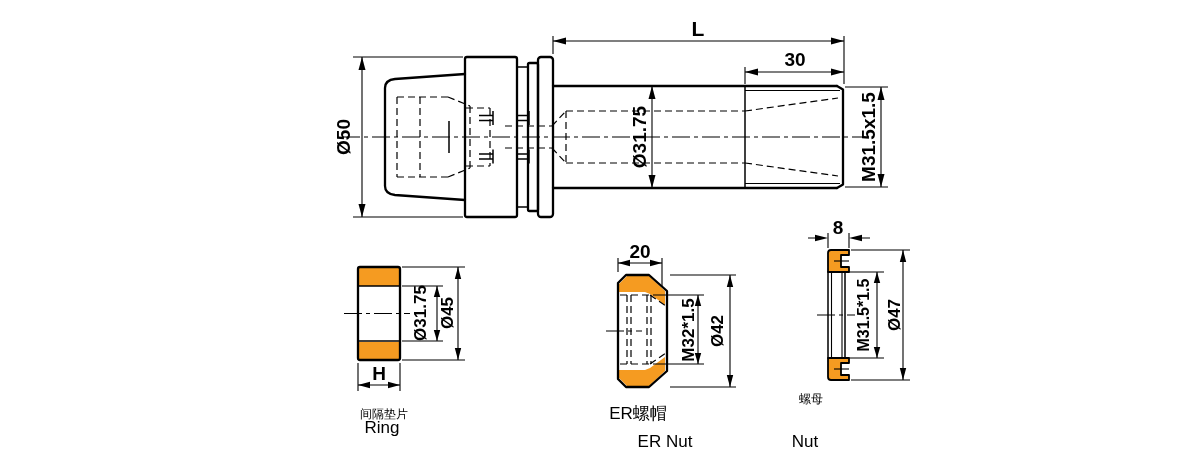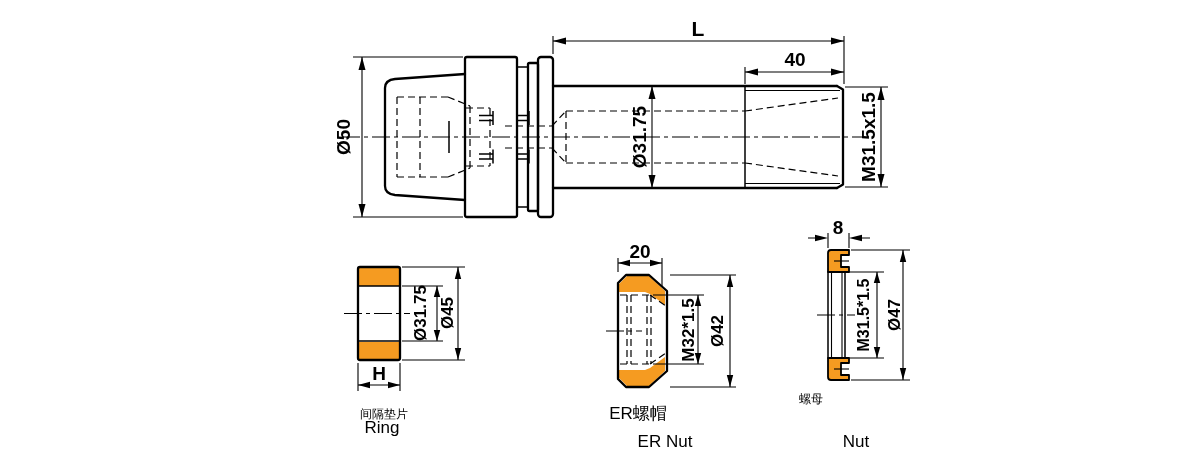--- a/index.html
+++ b/index.html
@@ -147,36 +147,36 @@
     <polygon class="ar" points="877,272 873.8,283 880.2,283"></polygon>
     <polygon class="ar" points="877,358 873.8,347 880.2,347"></polygon>
 
     <path class="tl" d="M851,250 L910,250 M851,380 L910,380 M903,250 L903,380"></path>
     <polygon class="ar" points="903,250 899.8,262 906.2,262"></polygon>
     <polygon class="ar" points="903,380 899.8,368 906.2,368"></polygon>
   </g>
 </svg>
 
 <div class="t dim-l" style="left:698px;top:28px">L</div>
-<div class="t dim" style="left:795px;top:59px">40</div>
+<div class="t dim" style="left:795px;top:59px">30</div>
 <div class="t dim v" style="left:343px;top:137px">Ø50</div>
 <div class="t dim v" style="left:639px;top:137px">Ø31.75</div>
 <div class="t dim v" style="left:868px;top:137px">M31.5x1.5</div>
 
 <div class="t dim-sm v" style="left:420px;top:313px">Ø31.75</div>
 <div class="t dim-sm v" style="left:447px;top:313px">Ø45</div>
 <div class="t dim" style="left:379px;top:373px">H</div>
 <div class="t cap-cn" style="left:384px;top:414px">间隔垫片</div>
 <div class="t cap-en" style="left:382px;top:427px">Ring</div>
 
 <div class="t dim" style="left:640px;top:251px">20</div>
 <div class="t dim-sm v" style="left:688px;top:330px">M32*1.5</div>
 <div class="t dim-sm v" style="left:717px;top:331px">Ø42</div>
 <div class="t cap-en" style="left:638px;top:413px">ER螺帽</div>
 <div class="t cap-en" style="left:665px;top:441px">ER Nut</div>
 
 <div class="t dim" style="left:838px;top:227px">8</div>
 <div class="t dim-xs v" style="left:864px;top:315px">M31.5*1.5</div>
 <div class="t dim-sm v" style="left:894px;top:315px">Ø47</div>
 <div class="t cap-cn" style="left:811px;top:399px">螺母</div>
-<div class="t cap-en" style="left:856px;top:441px">Nut</div>
+<div class="t cap-en" style="left:805px;top:441px">Nut</div>
 
 </div>
 
 </body></html>

